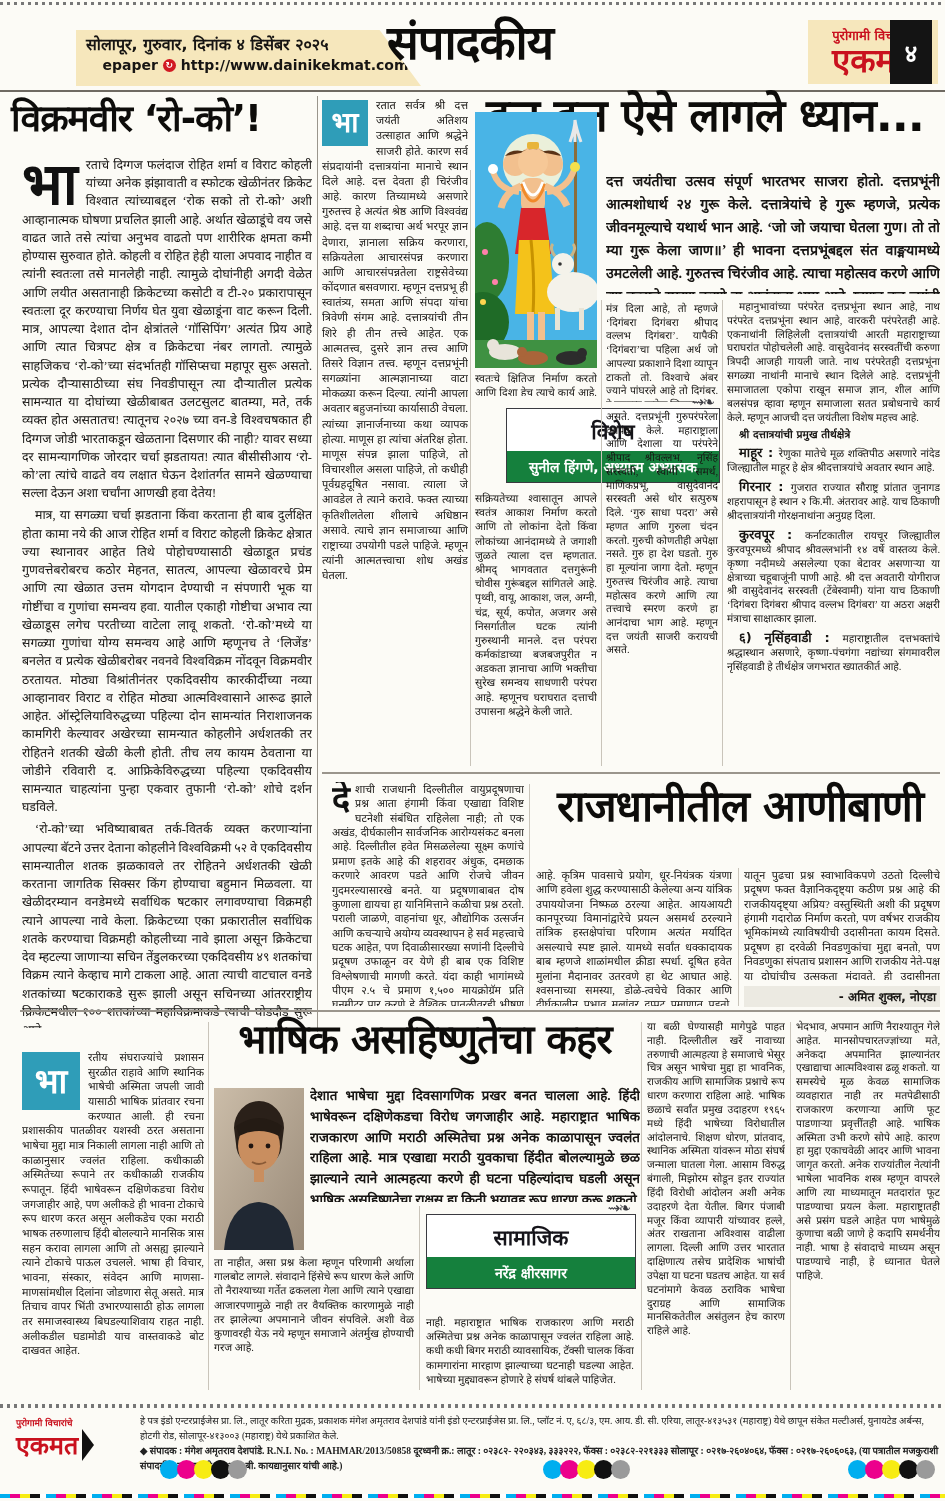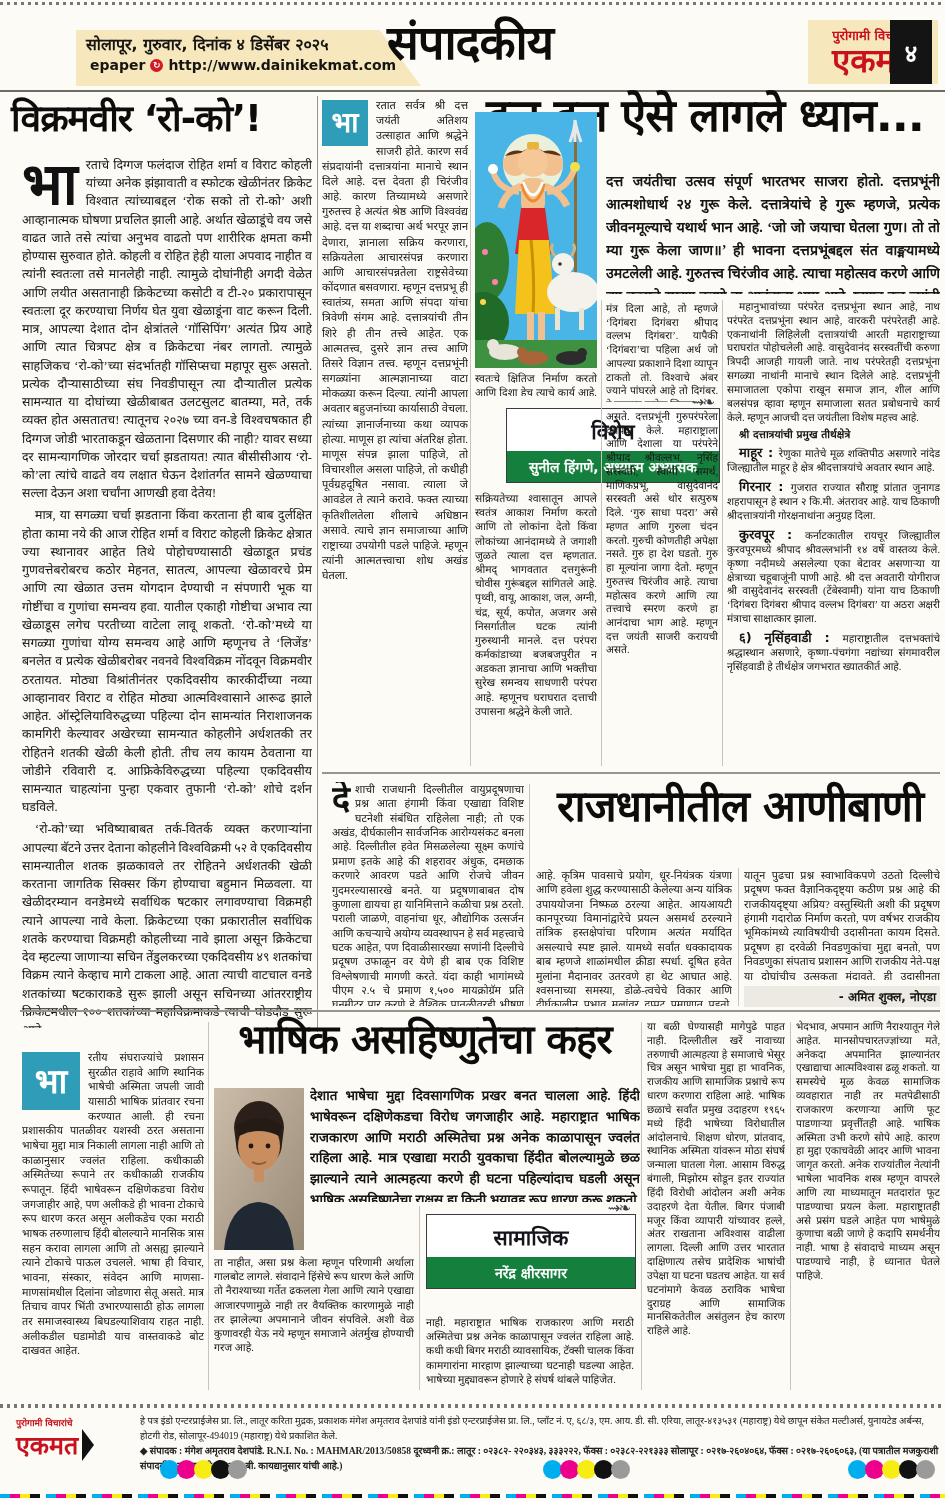--- a/index.html
+++ b/index.html
@@ -39,21 +39,21 @@
 </style>
 </head>
 <body>
 
 <div class="page">
 
   <div class="abs dotline" style="left:0;top:2px;width:945px;height:3px;"></div>
 
   <div class="abs cream" style="left:28px;top:30px;width:345px;height:56px;clip-path:polygon(0 0,88% 0,100% 100%,0 100%);">
     <div style="padding:3px 0 0 10px;font-size:16px;font-weight:700;font-family:'DejaVu Sans',sans-serif;">सोलापूर, गुरुवार, दिनांक ४ डिसेंबर २०२५</div>
-    <div style="padding:2px 0 0 14px;font-size:14px;font-family:'DejaVu Sans',sans-serif;font-weight:700;display:flex;align-items:center;gap:5px;">
+    <div style="padding:2px 0 0 14px;font-size:14px;font-family:'DejaVu Sans',sans-serif;font-weight:700;display:flex;align-items:center;gap:5px;justify-content:center;">
       <span>epaper</span>
       <span style="width:13px;height:13px;border-radius:50%;background:#d11a22;color:#fff;font-size:9px;display:inline-flex;align-items:center;justify-content:center;">↻</span>
       <span style="cursor:pointer;">http://www.dainikekmat.com</span>
     </div>
   </div>
 
   <div class="abs headline" style="left:255px;top:18px;width:430px;text-align:center;font-size:47px;">संपादकीय</div>
 
   <div class="abs cream" style="left:760px;top:20px;width:130px;height:64px;text-align:center;">
     <div class="masthead-red" style="font-size:13px;padding-top:6px;">पुरोगामी विचाराचे</div>
@@ -234,21 +234,21 @@
 
   <div class="abs" style="left:16px;top:1416px;width:112px;">
     <div class="masthead-red" style="font-size:9px;">पुरोगामी विचारांचे</div>
     <div style="display:flex;align-items:center;">
       <span class="masthead-red" style="font-size:25px;line-height:1;">एकमत</span>
       <span style="display:inline-block;width:0;height:0;border-top:16px solid transparent;border-bottom:16px solid transparent;border-left:12px solid #111;margin-left:4px;"></span>
     </div>
   </div>
 
   <div class="abs foot-small" style="left:140px;top:1414px;width:800px;">
-    <div>हे पत्र इंडो एन्टरप्राईजेस प्रा. लि., लातूर करिता मुद्रक, प्रकाशक मंगेश अमृतराव देशपांडे यांनी इंडो एन्टरप्राईजेस प्रा. लि., प्लॉट नं. ए, ६८/३, एम. आय. डी. सी. एरिया, लातूर-४१३५३१ (महाराष्ट्र) येथे छापून संकेत मल्टीअर्स, युनायटेड अर्बन्स, होटगी रोड, सोलापूर-494019 (महाराष्ट्र) येथे प्रकाशित केले.</div>
+    <div>हे पत्र इंडो एन्टरप्राईजेस प्रा. लि., लातूर करिता मुद्रक, प्रकाशक मंगेश अमृतराव देशपांडे यांनी इंडो एन्टरप्राईजेस प्रा. लि., प्लॉट नं. ए, ६८/३, एम. आय. डी. सी. एरिया, लातूर-४१३५३१ (महाराष्ट्र) येथे छापून संकेत मल्टीअर्स, युनायटेड अर्बन्स, होटगी रोड, सोलापूर-४१३००३ (महाराष्ट्र) येथे प्रकाशित केले.</div>
     <div style="font-weight:700;">◆ संपादक : मंगेश अमृतराव देशपांडे. R.N.I. No. : MAHMAR/2013/50858 दूरध्वनी क्र.: लातूर : ०२३८२- २२०३४३, ३३३२२२, फॅक्स : ०२३८२-२२१३३३  सोलापूर : ०२१७-२६०४०६४, फॅक्स : ०२१७-२६०६०६३, (या पत्रातील मजकुराशी संपादकीय जबाबदारी पी. आर. बी. कायद्यानुसार यांची आहे.)</div>
   </div>
 
   <div class="abs cmyk" style="left:162px;top:1460px;">
     <i style="background:#00aeef"></i>
       <i style="background:#ec008c"></i>
       <i style="background:#f7ec13"></i>
       <i style="background:#111"></i>
       <i style="background:#9a9a9a"></i>
   </div>

